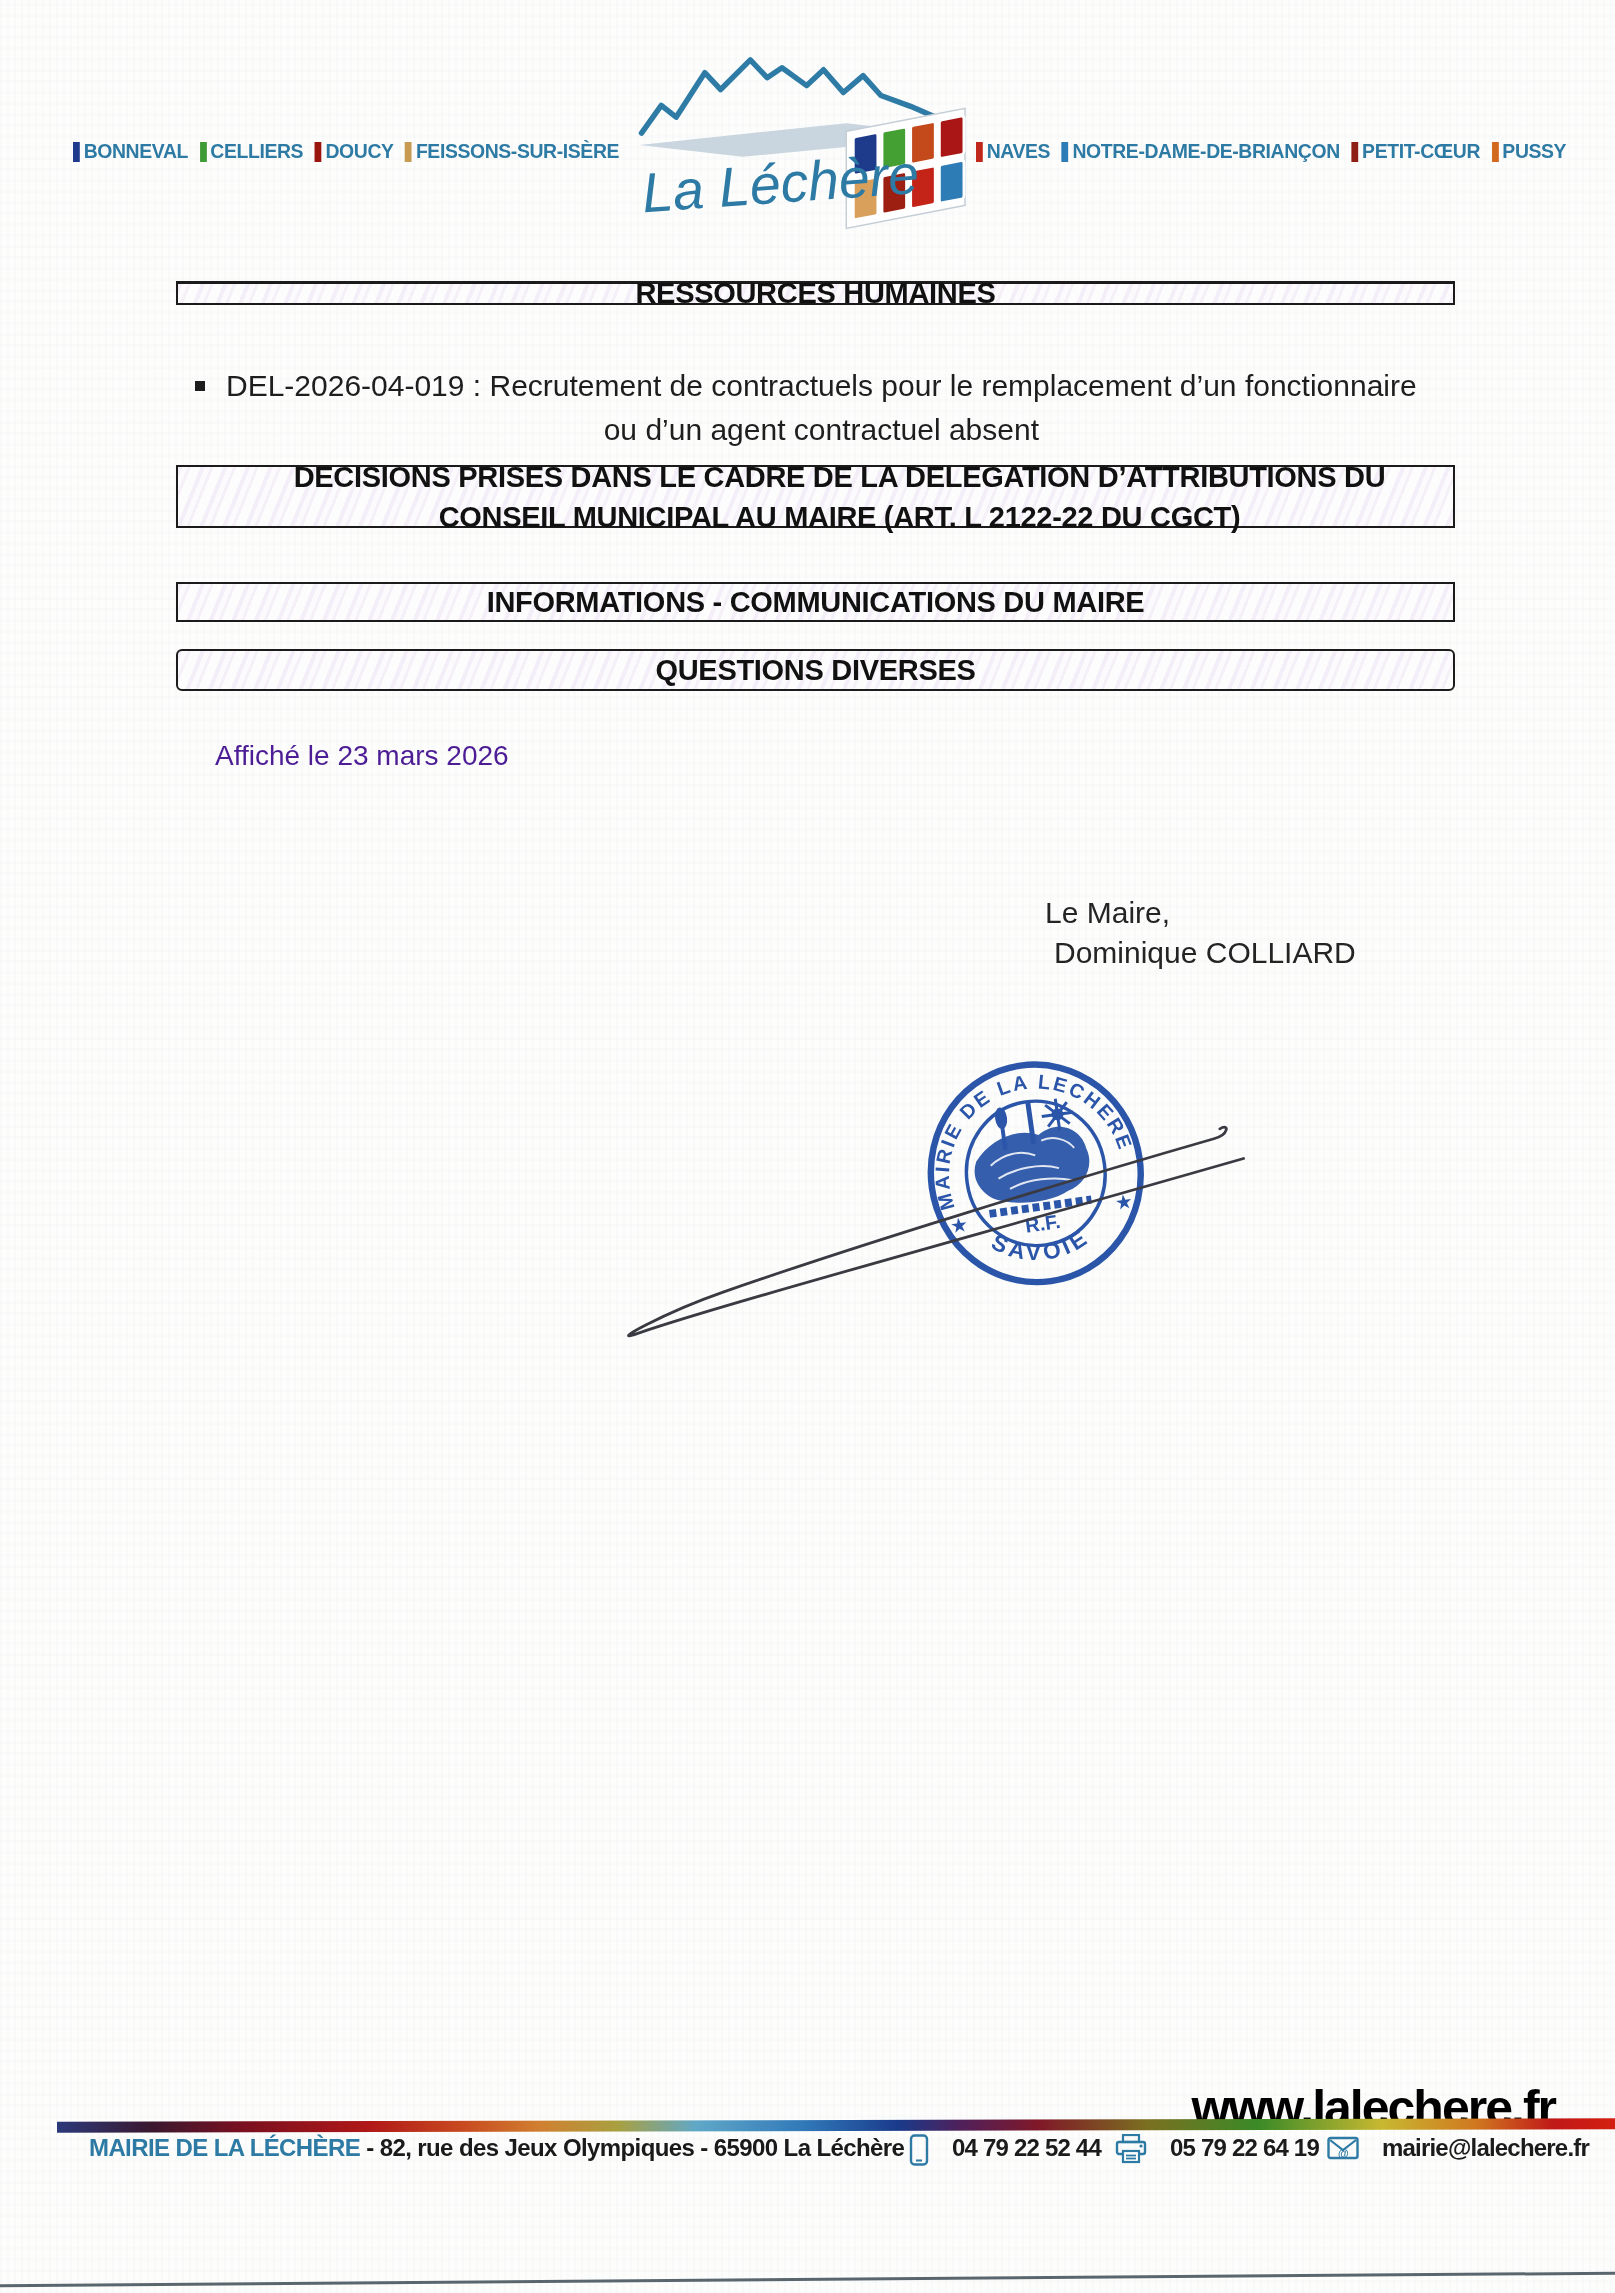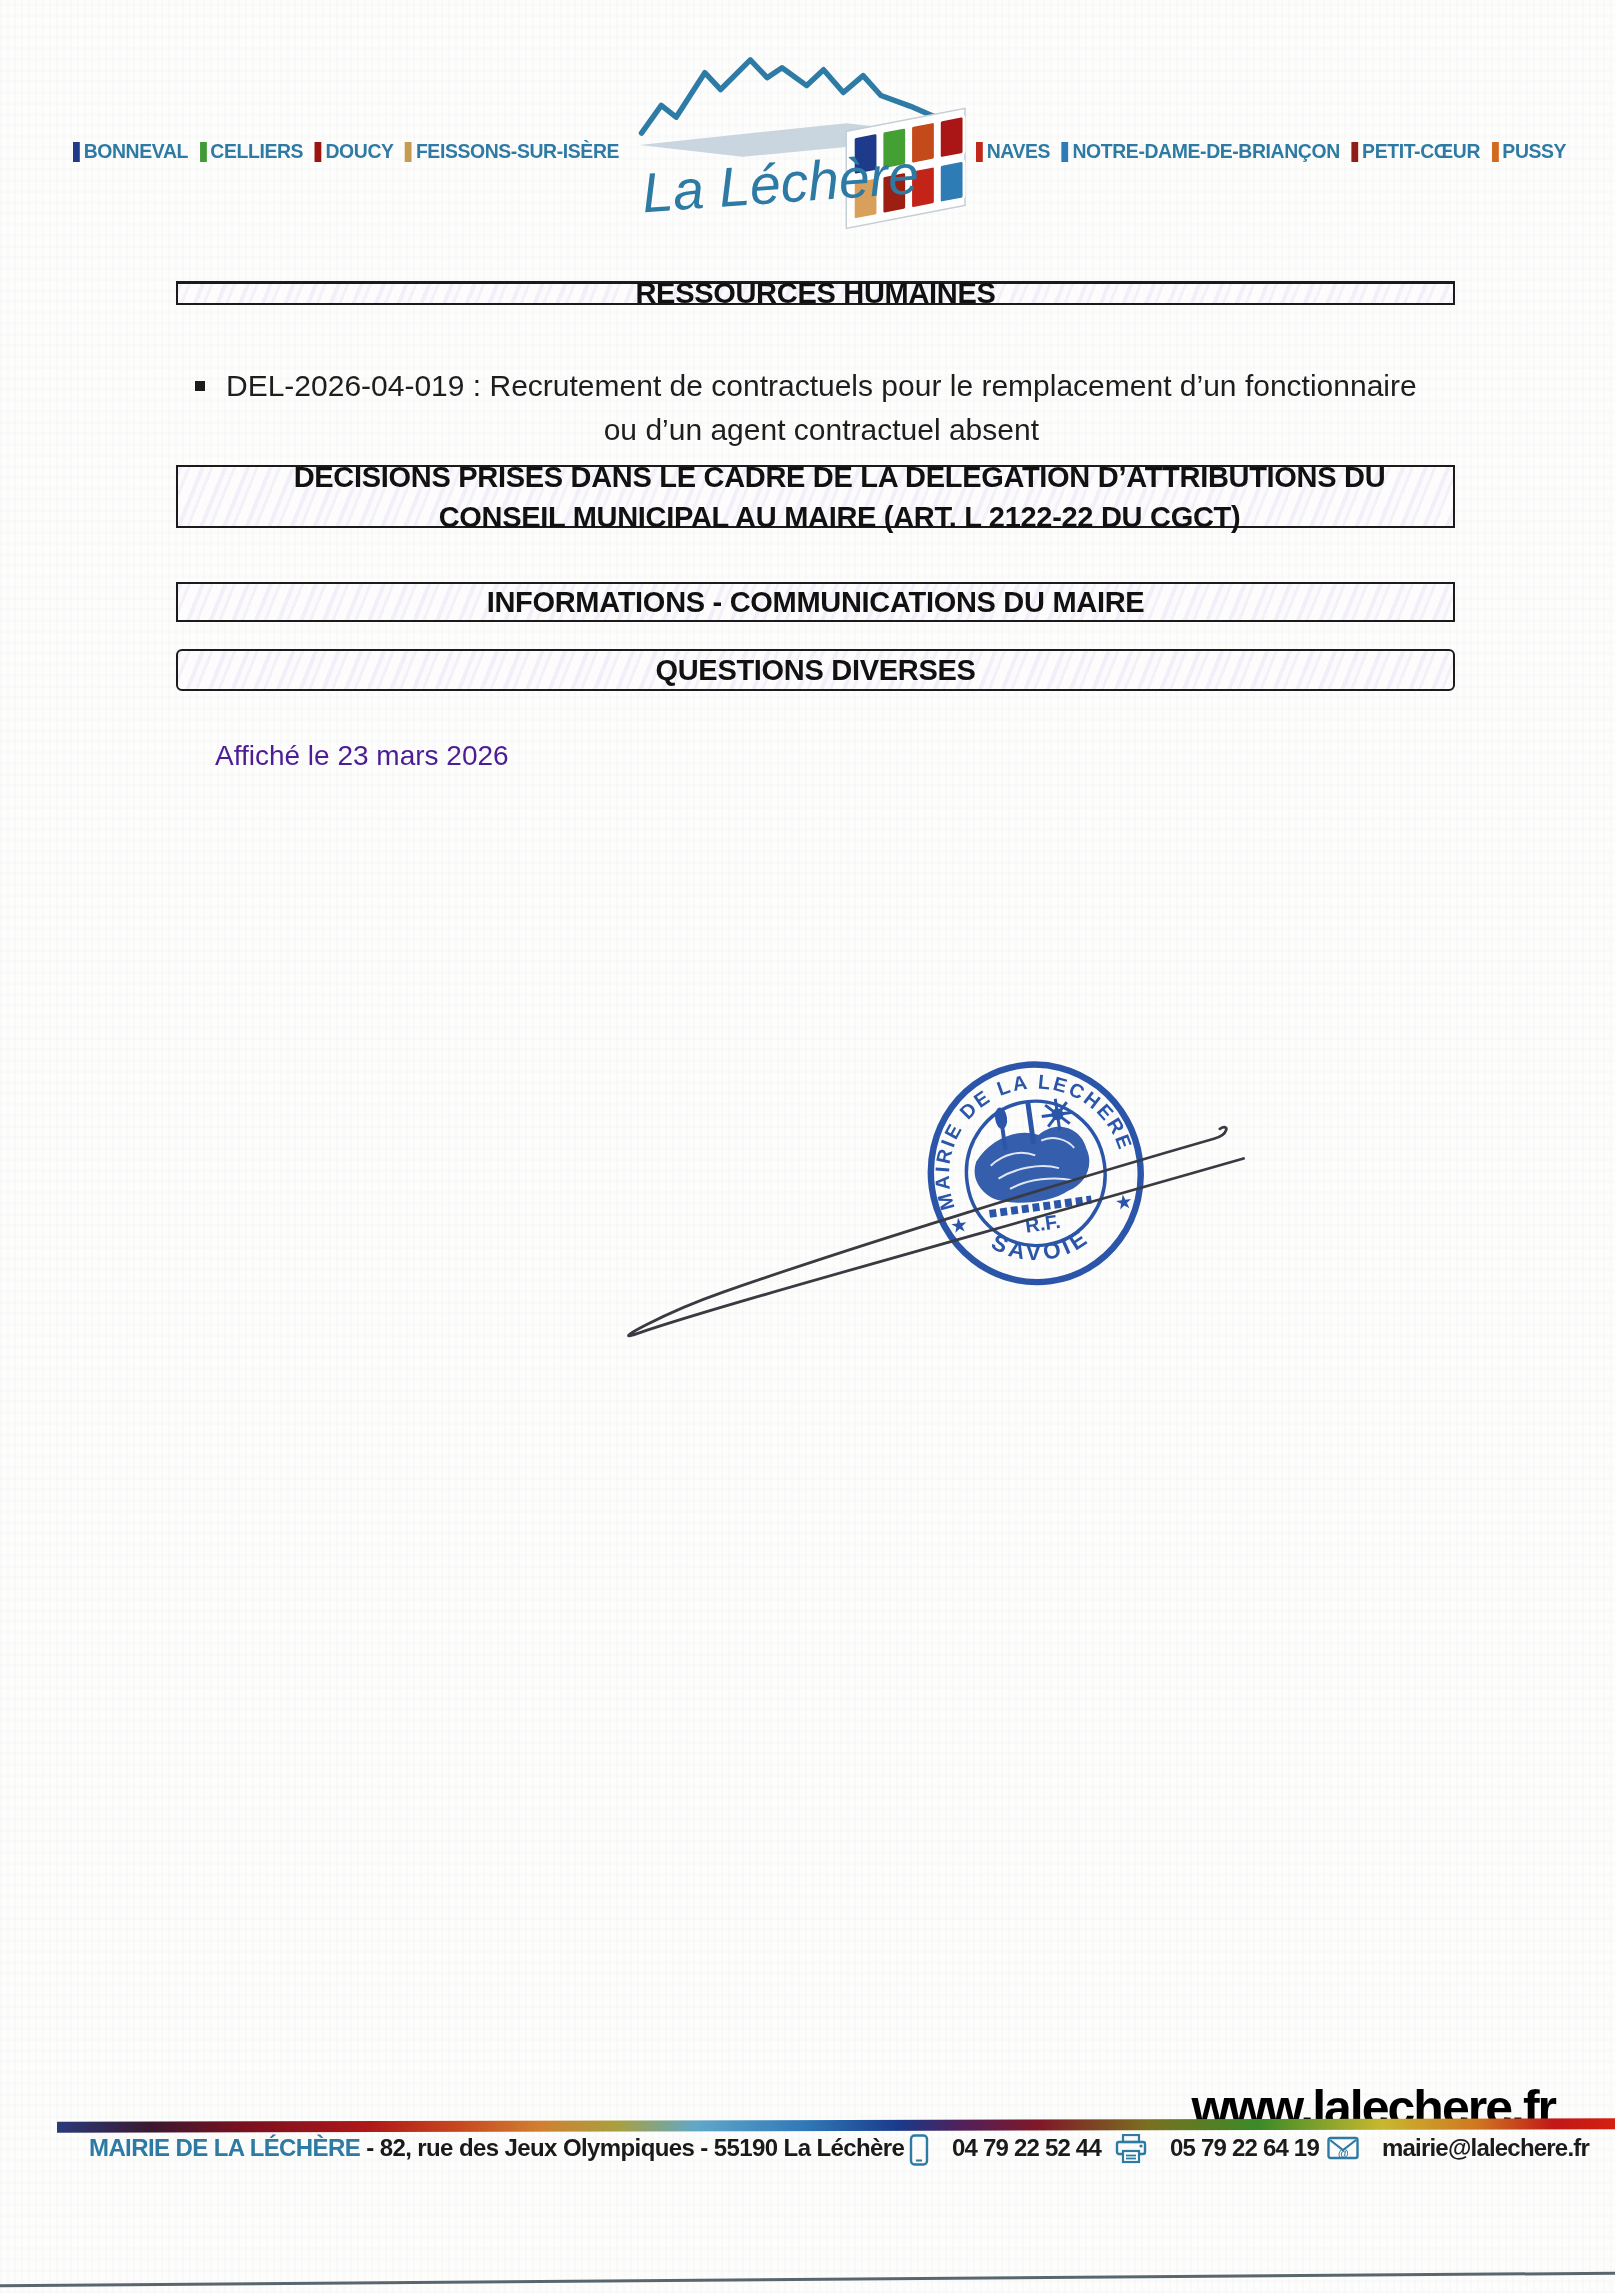--- a/index.html
+++ b/index.html
@@ -156,20 +156,24 @@
   <div class="banner" id="banner-infos">
     <span>INFORMATIONS - COMMUNICATIONS DU MAIRE</span>
   </div>
 
   <div class="banner" id="banner-questions">
     <span>QUESTIONS DIVERSES</span>
   </div>
 
   <div class="affiche">Affiché le 23 mars 2026</div>
 
+  <div class="signatory">
+    <div>Le Maire,</div>
+    <div style="margin-left:9px;">Dominique COLLIARD</div>
+  </div>
 
   <svg width="772" height="376" viewBox="0 0 780 380" style="position:absolute;left:535px;top:1020px;">
     <g transform="translate(506,155) rotate(-8)" fill="none" stroke="#2a55a8">
       <ellipse rx="106" ry="110" stroke-width="6.5"></ellipse>
       <ellipse rx="70" ry="73" stroke-width="3.5"></ellipse>
 
       <path id="arcTop" d="M -85 25 A 88 88 0 1 1 85 25" stroke="none"></path>
       <path id="arcBottom" d="M -62 62 A 88 88 0 0 0 62 62" stroke="none"></path>
       <text font-size="20" font-weight="bold" fill="#2a55a8" stroke="none" letter-spacing="2.5">
         <textPath href="#arcTop" startOffset="2">MAIRIE DE LA LECHERE</textPath>
@@ -203,21 +207,21 @@
       </g>
     </g>
     <path d="M 692 110 c 10 -6 9 6 -6 10 C 540 162 330 226 190 275 C 130 296 72 328 103 317 C 180 290 430 222 716 140" fill="none" stroke="#3a3a42" stroke-width="2.8" stroke-linecap="round"></path>
   </svg>
 
   <div class="website">www.lalechere.fr</div>
   <div class="grad-bar"></div>
 
   <div class="footer-line">
     <div class="footer-org">
-      <span class="org">MAIRIE DE LA LÉCHÈRE</span><span class="addr"> - 82, rue des Jeux Olympiques - 55190 La Léchère</span>
+      <span class="org">MAIRIE DE LA LÉCHÈRE</span><span class="addr"> - 82, rue des Jeux Olympiques - 65900 La Léchère</span>
     </div>
 
     <div class="contact" id="contact-phone">
       <svg width="20" height="32" viewBox="0 0 20 32">
         <rect x="2" y="1.5" width="16" height="29" rx="3.5" fill="none" stroke="#2d7aa4" stroke-width="2.4"></rect>
         <line x1="7" y1="26.5" x2="13" y2="26.5" stroke="#2d7aa4" stroke-width="2"></line>
       </svg>
       <span>04 79 22 52 44</span>
     </div>
 

